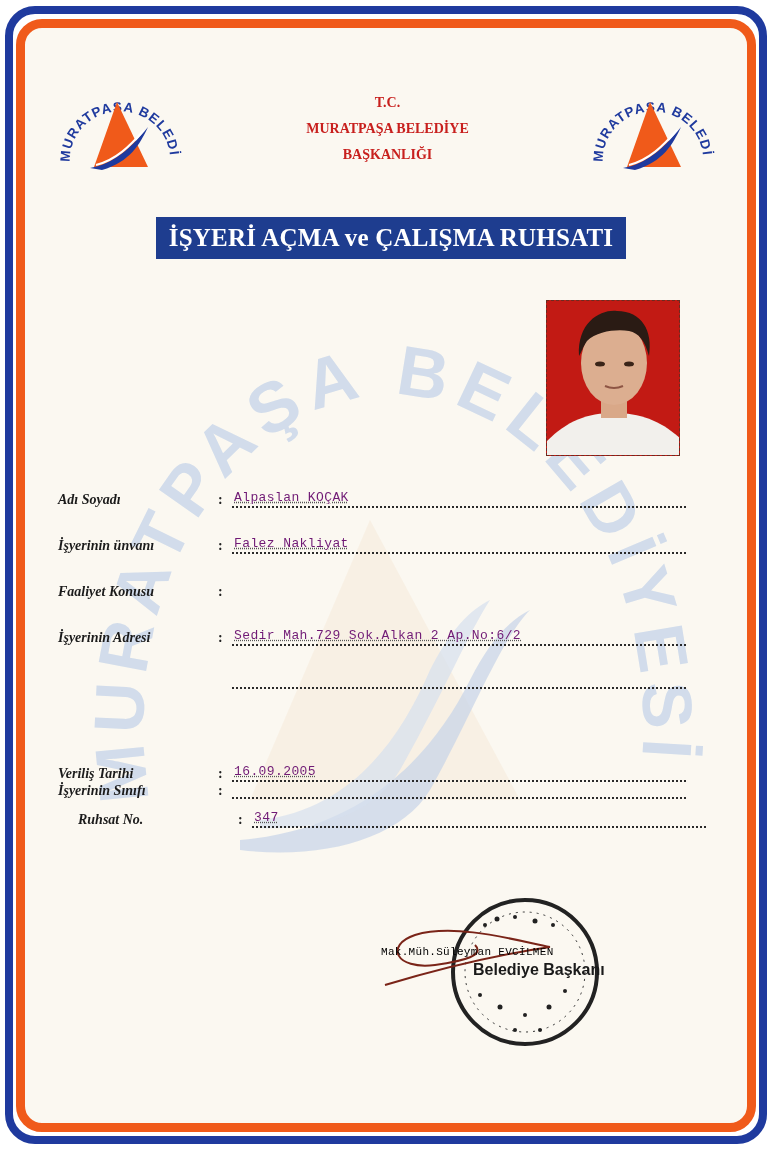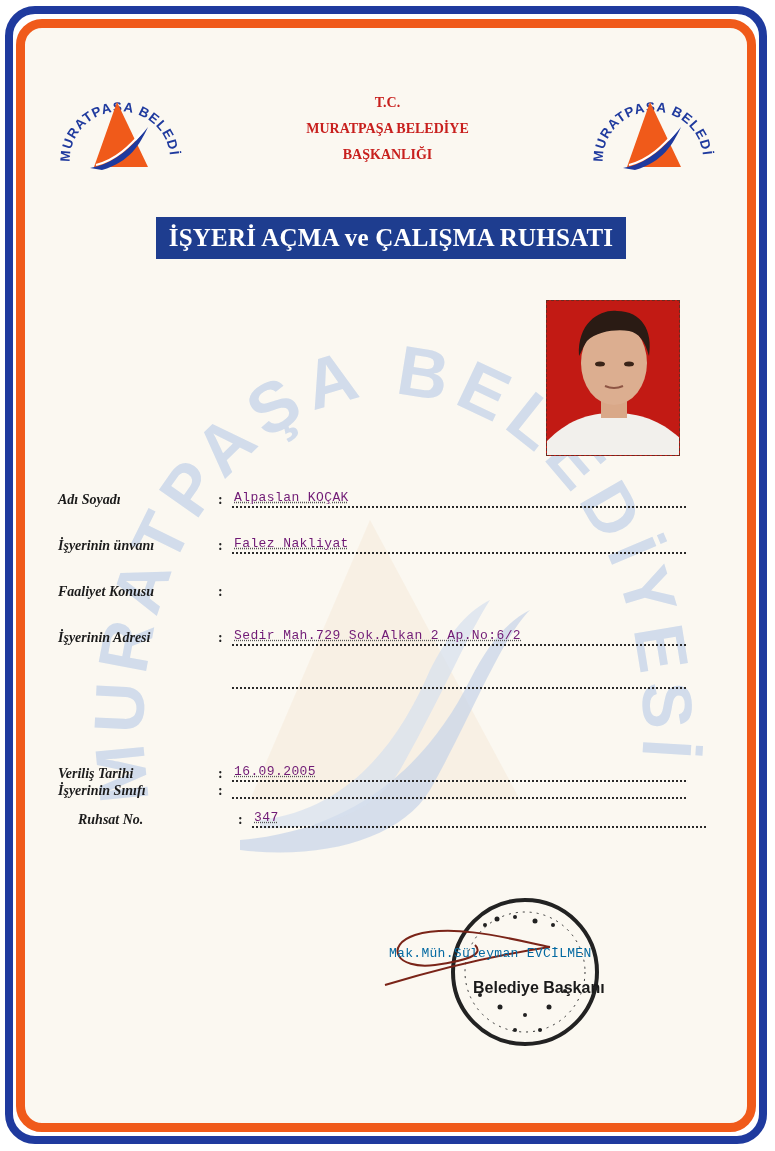--- a/index.html
+++ b/index.html
@@ -51,26 +51,26 @@
     border-bottom: 2px dotted #2a2a2a; margin-right: 2px;
   }
   .field-value {
     position: absolute; left: 2px; bottom: 1px; font-family: "Liberation Mono", monospace;
     font-size: 13px; color: #701a75; letter-spacing: 0.4px; white-space: nowrap;
     text-decoration: underline dotted #555;
   }
 
   .signature-block { position: absolute; left: 375px; top: 895px; width: 300px; height: 155px; }
   .sig-typed {
-    position: absolute; left: 14px; top: 51px; font-family: "Liberation Mono", monospace;
-    font-size: 13px; color: #0369a1; letter-spacing: 0.3px; white-space: nowrap;
+    position: absolute; left: 6px; top: 51px; font-family: "Liberation Mono", monospace;
+    font-size: 11px; color: #000000; letter-spacing: 0.3px; white-space: nowrap;
   }
   .sig-title {
     position: absolute; left: 98px; top: 66px; font-family: "Liberation Sans", sans-serif;
-    font-weight: bold; font-size: 16px; color: #1a1a1a; white-space: nowrap; margin-top: 18px;
+    font-weight: bold; font-size: 16px; color: #1a1a1a; white-space: nowrap;
   }
   .stamp { position: absolute; left: 70px; top: 0px; }
   .signature-scribble { position: absolute; left: 0; top: 20px; }
 </style>
 </head>
 <body>
 
 <div class="frame-blue"></div>
 <div class="frame-orange"></div>
 

